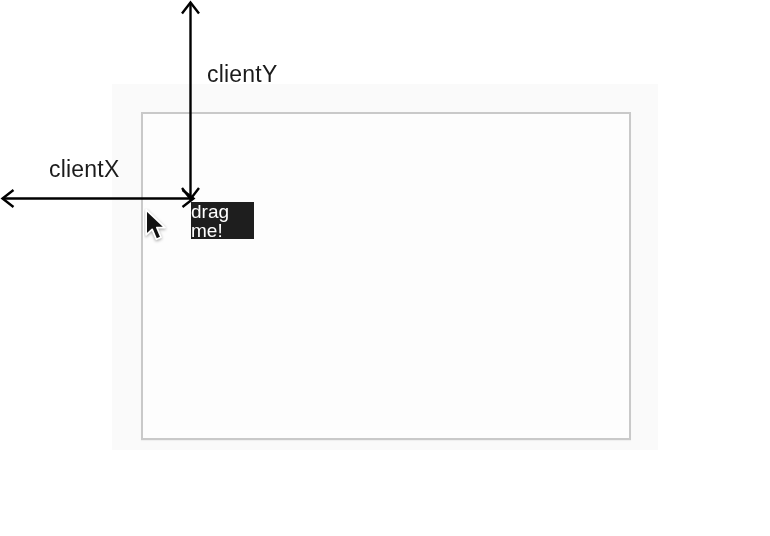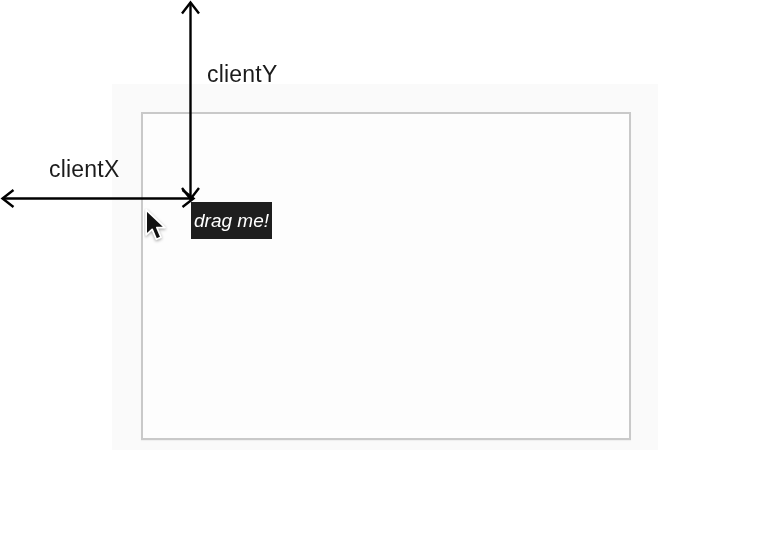--- a/index.html
+++ b/index.html
@@ -33,29 +33,28 @@
     position:absolute;
     left:141px;top:112px;
     width:490px;height:328px;
     background:var(--viewport-bg);
     border:2px solid var(--viewport-border);
     box-shadow:0 1px 1px rgba(0,0,0,0.04);
   }
   .drag-box{
     position:absolute;
     left:191px;top:202px;
-    width:81px;height:37px;
+    width:63px;height:37px;
     background:var(--drag-box-bg);
     color:var(--drag-box-text);
     display:flex;align-items:center;justify-content:center;
     font-size:19px;
     line-height:1;
     cursor:move;
     user-select:none;
-    font-style:italic;
   }
   .axes-overlay{
     position:absolute;
     left:0;top:0;
     width:770px;height:536px;
     pointer-events:none;
   }
   .axis-label{
     position:absolute;
     font-size:23px;

